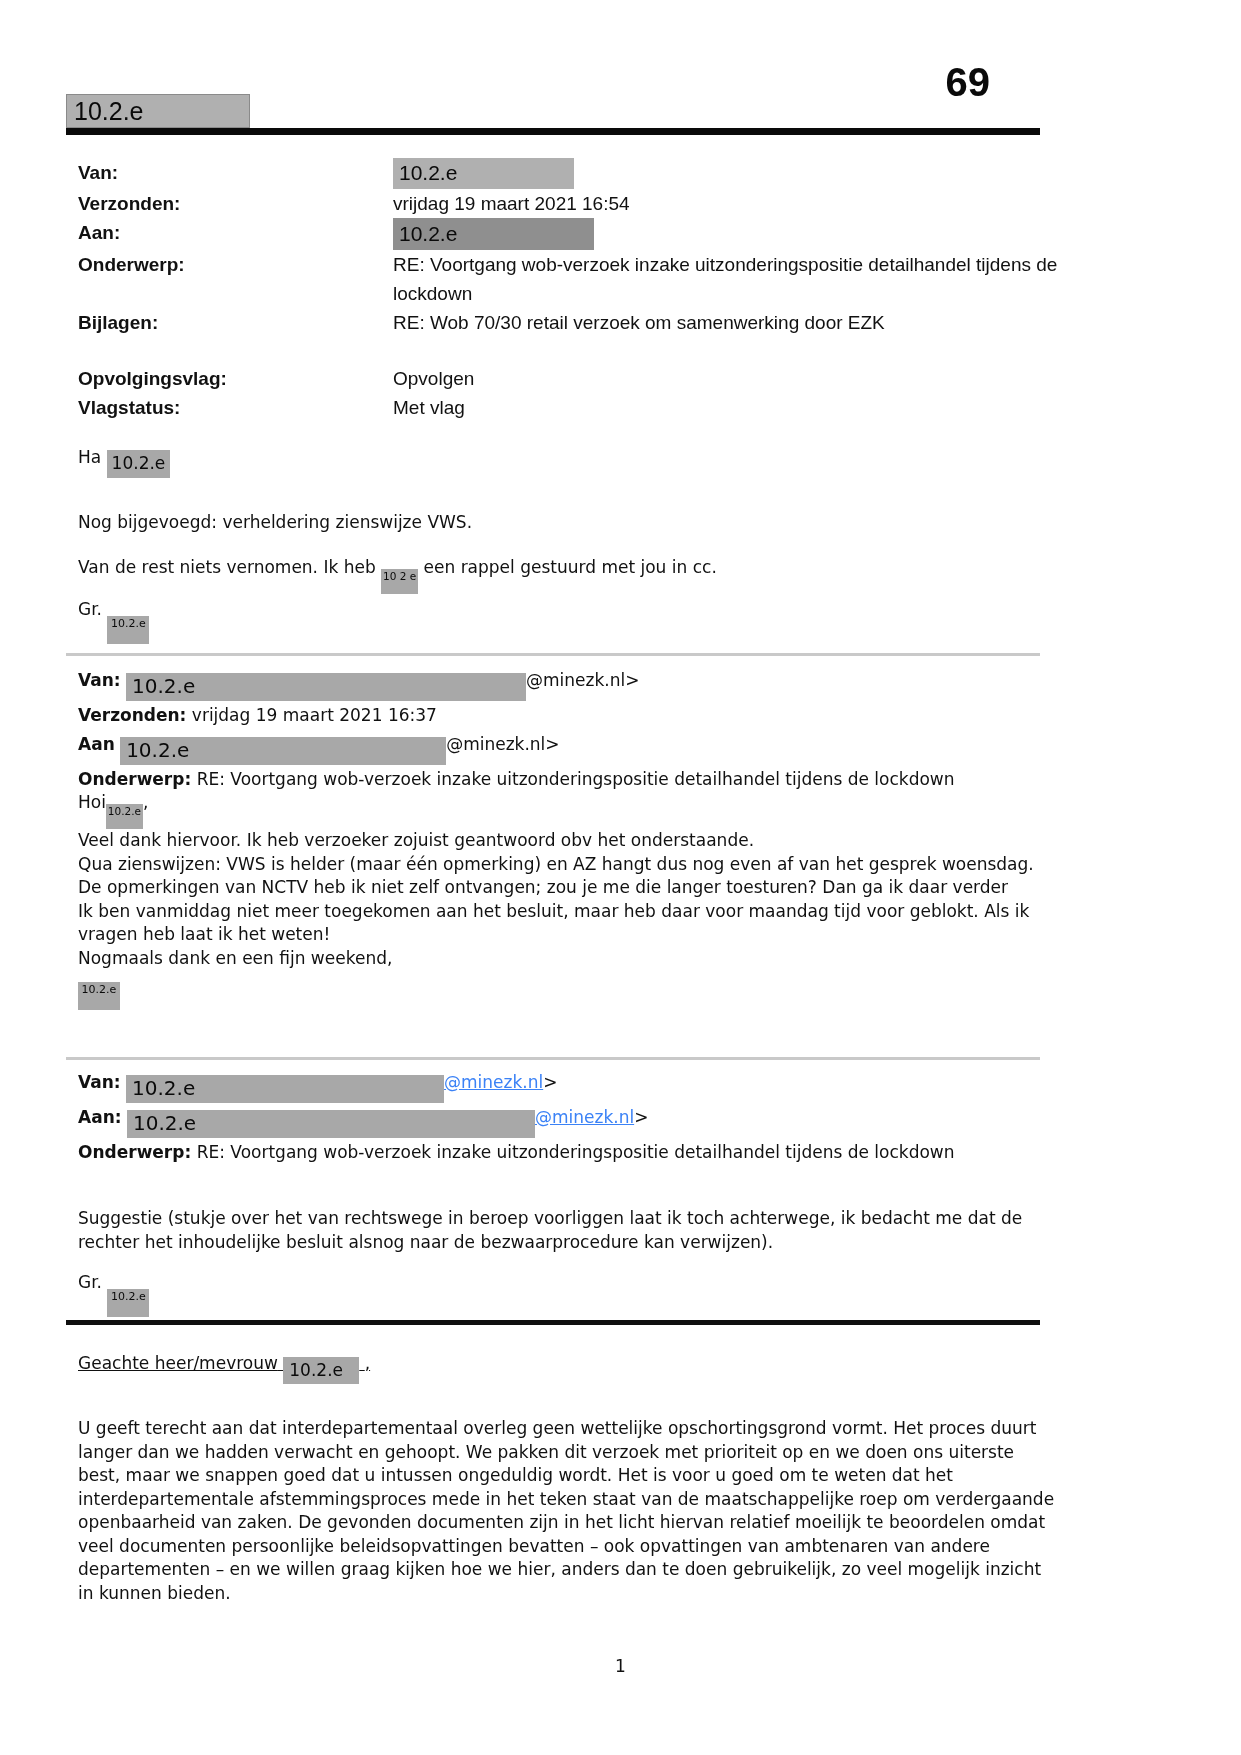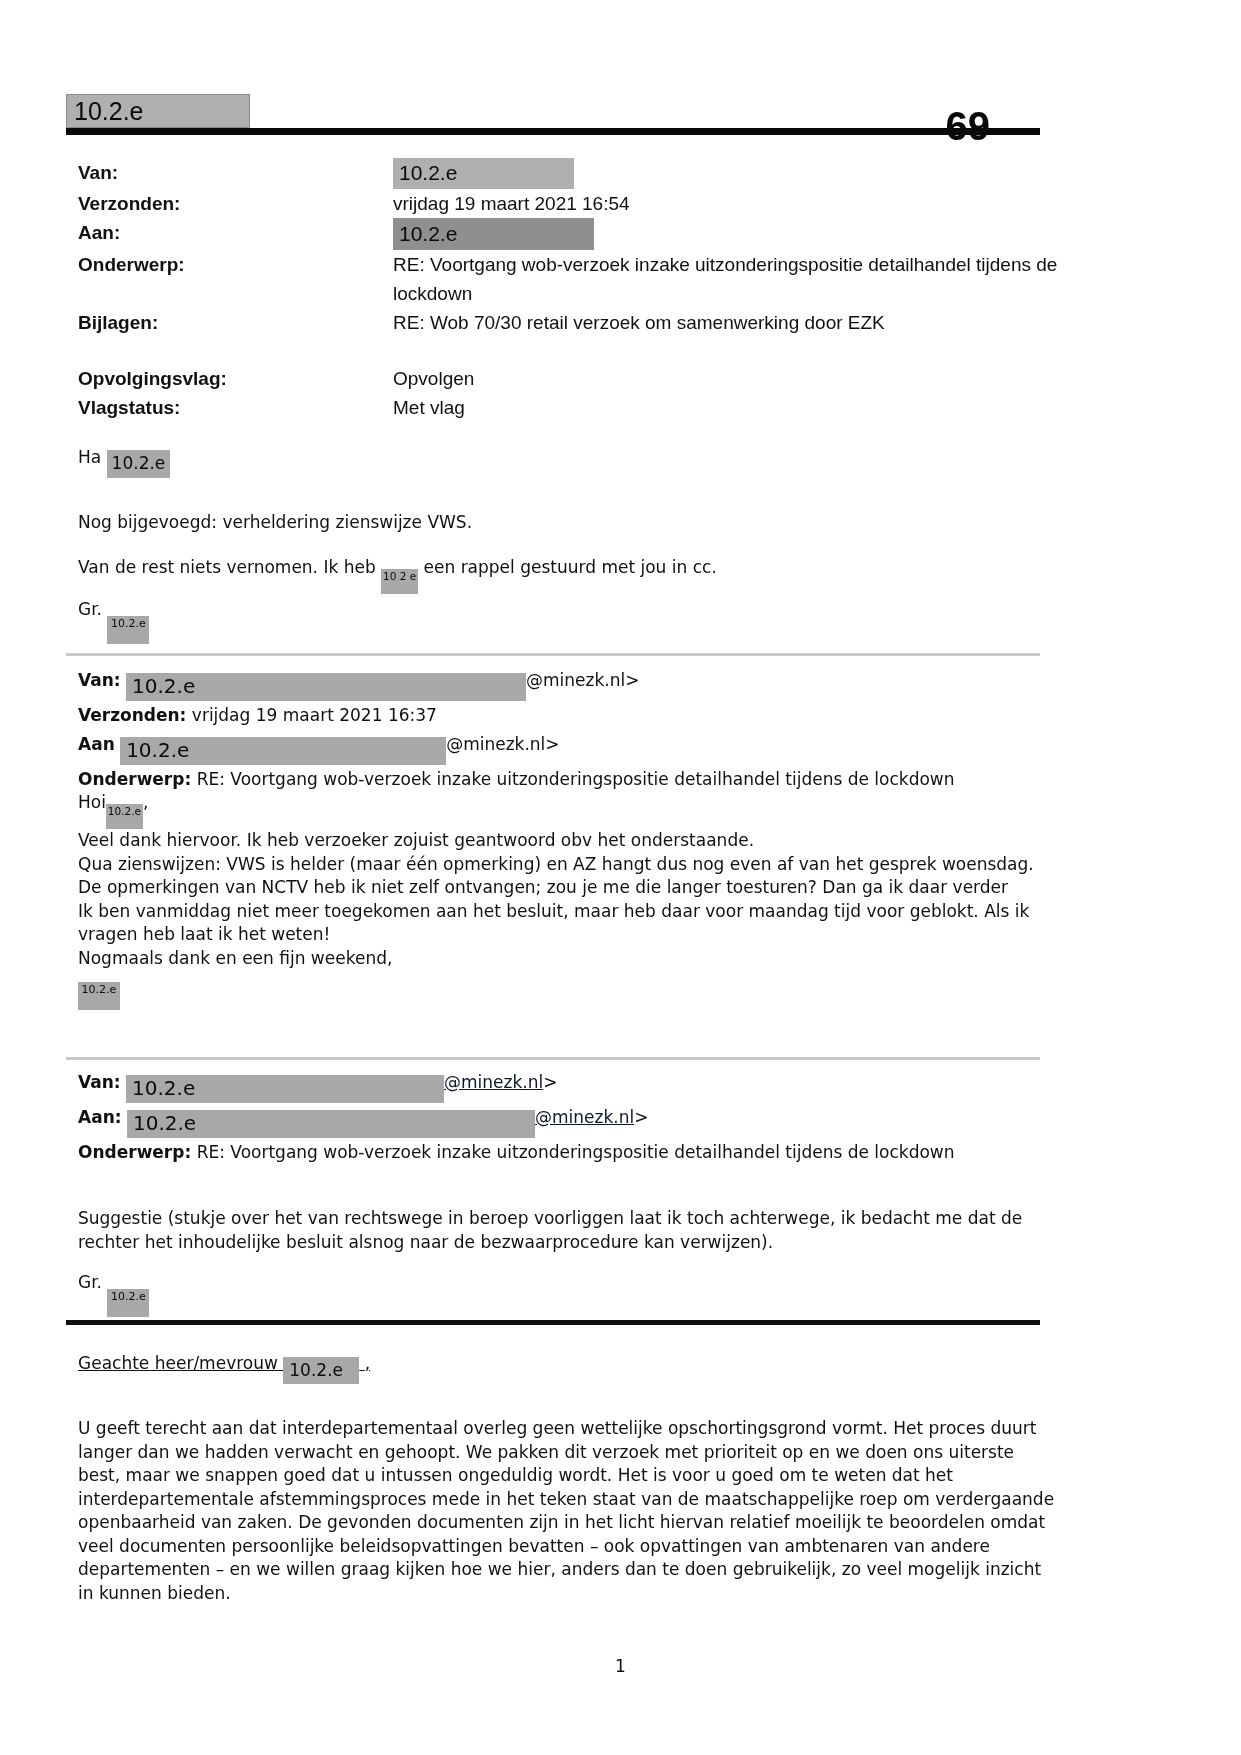--- a/index.html
+++ b/index.html
@@ -11,21 +11,21 @@
   }
   
   .top-redaction{
     position:absolute;left:66px;top:94px;width:184px;height:34px;
     background:#b0b0b0;border:1px solid #8a8a8a;box-sizing:border-box;
     font-family:"Liberation Sans",sans-serif;font-size:25px;line-height:32px;
     padding-left:7px;color:#0a0a0a;
   }
   .doc-number{
     position:absolute;left:880px;top:60px;width:110px;text-align:right;
-    font-family:"Liberation Sans",sans-serif;font-weight:bold;font-size:40px;color:#0a0a0a;margin-top:44px;
+    font-family:"Liberation Sans",sans-serif;font-weight:bold;font-size:40px;color:#0a0a0a;
   }
   .top-rule{position:absolute;left:66px;top:128px;width:974px;height:7px;background:#0a0a0a;}
   
   .h1{
     position:absolute;left:78px;top:158px;width:980px;
     font-family:"Liberation Sans",sans-serif;font-size:19px;line-height:29px;
   }
   .h1row{display:flex;}
   .h1lbl{width:315px;font-weight:bold;flex:none;}
   .h1val{width:700px;}
@@ -57,21 +57,21 @@
   .qh{
     position:absolute;left:78px;width:1050px;
     font-size:17px;line-height:29px;white-space:nowrap;
   }
   .qh b{font-weight:bold;}
   .red-addr{
     display:inline-block;height:28px;font-size:20px;line-height:27px;
     padding-left:6px;vertical-align:-7px;
   }
   .w400{width:400px;} .w326{width:326px;} .w318{width:318px;} .w408{width:408px;}
-  a.maillink{color:#0f172a;text-decoration:underline;}
+  a.maillink{color:#3b82f6;text-decoration:underline;}
   
   .red-name2{
     display:inline-block;height:27px;min-width:76px;font-size:17px;line-height:26px;
     padding:0 6px;vertical-align:-7px;
   }
   .footer-page{
     position:absolute;left:0;top:1656px;width:1241px;text-align:center;
     font-size:17px;
   }
 </style>

